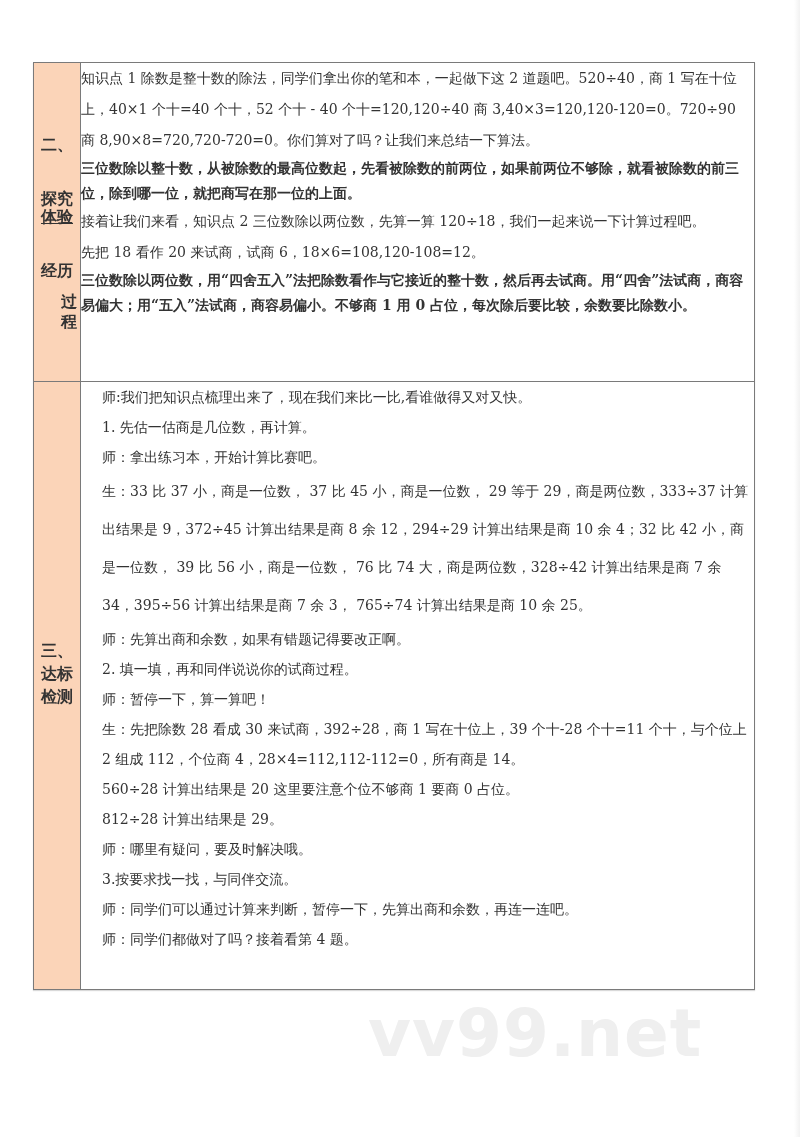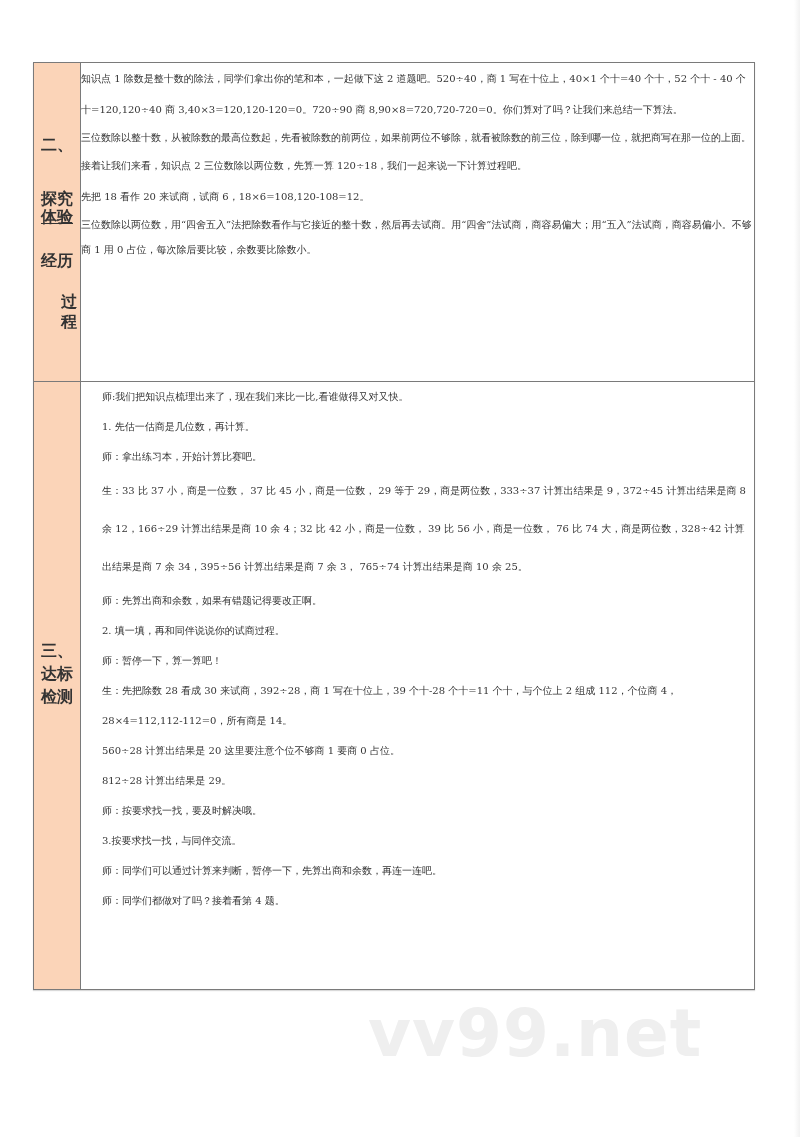--- a/index.html
+++ b/index.html
@@ -24,30 +24,30 @@
       font-family: "DejaVu Sans", "Liberation Sans", sans-serif;
       font-size: 16px; font-weight: bold; color: #333333;
       text-align: center; position: relative;
     }
     td.label-cell.row1 { height: 318px; }
     td.label-cell.row2 { height: 607px; }
     .label-block { position: absolute; left: 0; right: 0; text-align: center; line-height: 20px; }
     .row1 .lbl-a { top: 72px; }
     .row1 .lbl-b { top: 105px; margin-top: 21px; }
     .row1 .lbl-c { top: 144px; text-decoration: underline; }
-    .row1 .lbl-d { top: 188px; }
+    .row1 .lbl-d { top: 198px; }
     .row1 .lbl-e { top: 229px; padding-left: 24px; }
     .row2 .lbl-stack { top: 257px; line-height: 23px; }
     td.content-cell {
       padding: 4px 8px 0 8px;
-      font-size: 10px; line-height: 20px;
+      font-size: 14px; line-height: 20px;
     }
     .p { margin: 0; }
     .row1-content .p { line-height: 31px; }
-    .row1-content .p.tight { line-height: 25px; }
+    .row1-content .p.tight { line-height: 25px; font-weight: bold; }
     .row2-content .p { line-height: 30px; margin-left: 21px; }
     .row2-content .p.wide { line-height: 38px; }
     .watermark {
       position: absolute; left: 368px; top: 995px;
       font-family: "DejaVu Sans", "Liberation Sans", sans-serif;
       font-weight: bold; font-size: 66px; letter-spacing: 1px;
       color: #efefef;
     }
   </style>
 </head>
@@ -78,28 +78,28 @@
       <div class="label-block lbl-stack">
         <div>三、</div>
         <div>达标</div>
         <div>检测</div>
       </div>
     </td>
     <td class="content-cell row2-content">
       <p class="p">师:我们把知识点梳理出来了，现在我们来比一比,看谁做得又对又快。</p>
       <p class="p">1.  先估一估商是几位数，再计算。</p>
       <p class="p">师：拿出练习本，开始计算比赛吧。</p>
-      <p class="p wide">生：33 比 37 小，商是一位数， 37 比 45 小，商是一位数， 29 等于 29，商是两位数，333÷37 计算出结果是 9，372÷45 计算出结果是商 8 余 12，166÷29 计算出结果是商 10 余 4；32 比 42 小，商是一位数， 39 比 56 小，商是一位数， 76 比 74 大，商是两位数，328÷42 计算出结果是商 7 余 34，395÷56 计算出结果是商 7 余 3， 765÷74 计算出结果是商 10 余 25。</p>
+      <p class="p wide">生：33 比 37 小，商是一位数， 37 比 45 小，商是一位数， 29 等于 29，商是两位数，333÷37 计算出结果是 9，372÷45 计算出结果是商 8 余 12，294÷29 计算出结果是商 10 余 4；32 比 42 小，商是一位数， 39 比 56 小，商是一位数， 76 比 74 大，商是两位数，328÷42 计算出结果是商 7 余 34，395÷56 计算出结果是商 7 余 3， 765÷74 计算出结果是商 10 余 25。</p>
       <p class="p">师：先算出商和余数，如果有错题记得要改正啊。</p>
       <p class="p">2.  填一填，再和同伴说说你的试商过程。</p>
       <p class="p">师：暂停一下，算一算吧！</p>
       <p class="p">生：先把除数 28 看成 30 来试商，392÷28，商 1 写在十位上，39 个十-28 个十=11 个十，与个位上 2 组成 112，个位商 4，28×4=112,112-112=0，所有商是 14。</p>
       <p class="p">560÷28 计算出结果是 20 这里要注意个位不够商 1 要商 0 占位。</p>
       <p class="p">812÷28 计算出结果是 29。</p>
-      <p class="p">师：按要求找一找，要及时解决哦。</p>
+      <p class="p">师：哪里有疑问，要及时解决哦。</p>
       <p class="p">3.按要求找一找，与同伴交流。</p>
       <p class="p">师：同学们可以通过计算来判断，暂停一下，先算出商和余数，再连一连吧。</p>
       <p class="p">师：同学们都做对了吗？接着看第 4 题。</p>
     </td>
   </tr>
 </tbody>
   </table>
 
 <div class="watermark">vv99.net</div>
 

